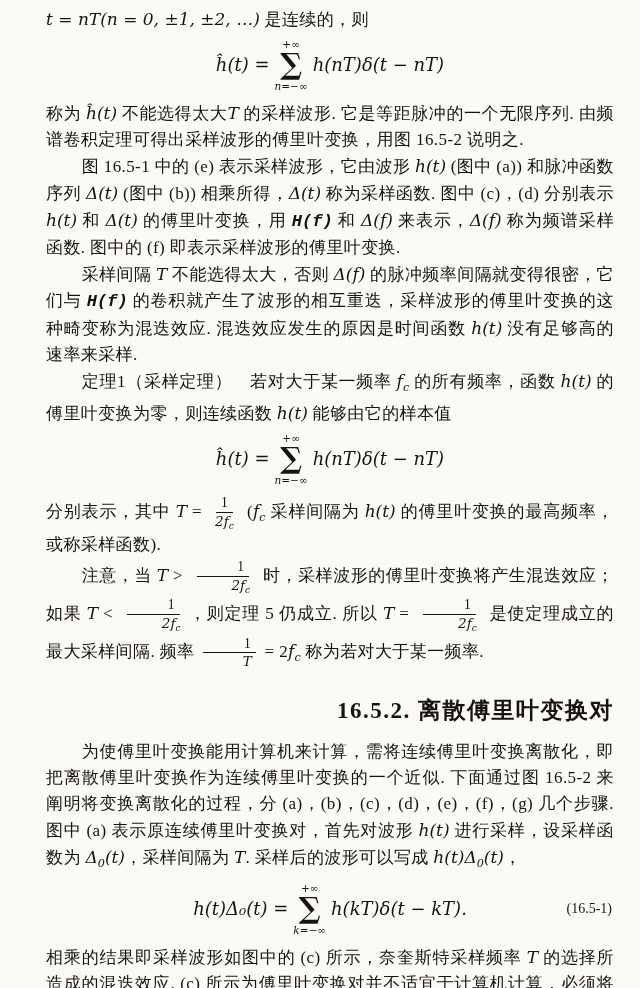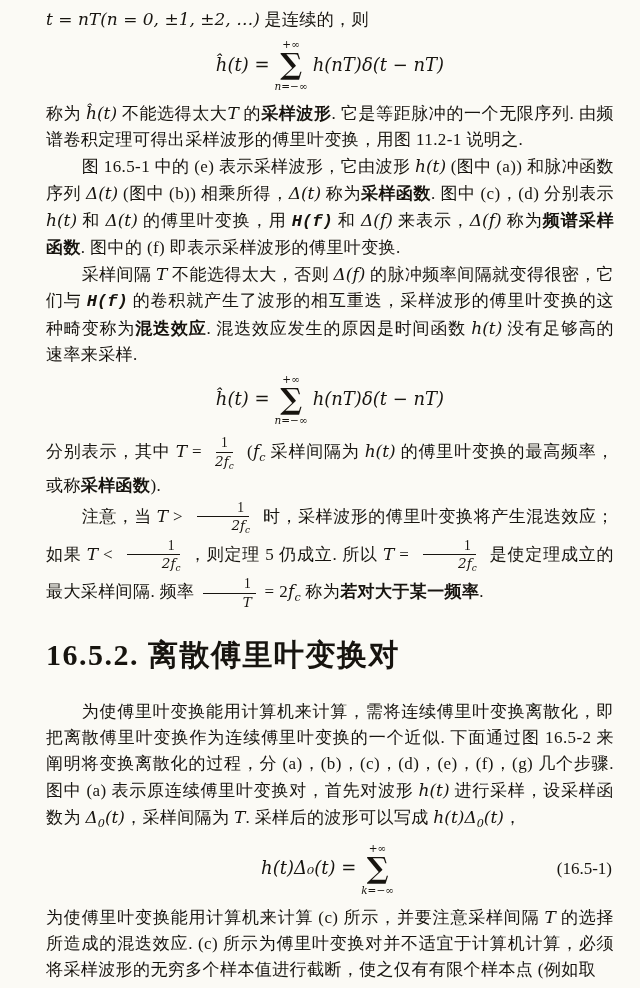--- a/index.html
+++ b/index.html
@@ -15,21 +15,21 @@
     color: #17140f;
     font-size: 17px;
     line-height: 26px;
     letter-spacing: 0.4px;
     text-align: justify;
     overflow: hidden;
   }
   .para { margin: 0; }
   .indent { text-indent: 2.1em; }
   .seg-n { }
-  .seg-b { font-weight: 700; }
+  .seg-b { font-weight: 400; }
   .seg-i  { font-family: "DejaVu Serif", serif; font-style: italic; letter-spacing: 0; }
   .seg-bi { font-family: Liberation Mono, monospace; font-style: italic; font-weight: 700; letter-spacing: 0; }
   .seg-sub { font-family: "DejaVu Serif", serif; font-style: italic; font-size: 0.66em;
              vertical-align: -0.32em; letter-spacing: 0; }
   .equation {
     position: relative;
     display: flex;
     justify-content: center;
     align-items: center;
     margin: 5px 0 8px;
@@ -38,57 +38,58 @@
     font-size: 18px;
     line-height: 1.15;
     letter-spacing: 0;
     text-align: center;
   }
   .sum { display: inline-flex; flex-direction: column; align-items: center; margin: 0 5px; }
   .sum .limit { font-size: 10.5px; line-height: 1.15; font-style: italic; }
   .sum .sigma { font-size: 29px; line-height: 1.02; font-style: normal; font-weight: 600; }
   .eq-number {
     position: absolute; right: 2px; top: 50%; transform: translateY(-50%);
-    font-style: normal; font-size: 17px; font-family: "Liberation Serif", serif;
+    font-style: normal; font-size: 14px; font-family: "Liberation Serif", serif;
   }
   .frac {
     display: inline-flex; flex-direction: column; align-items: center;
     vertical-align: middle; margin: 0 4px; font-size: 0.8em; line-height: 1.3;
     letter-spacing: 0;
   }
   .frac .num { border-bottom: 1.6px solid #17140f; padding: 0 5px; }
   .frac .den { padding: 0 4px; }
   .section-heading {
-    font-size: 30px; font-weight: 700; letter-spacing: 1.5px;
-    margin: 26px 0 26px; text-align: left; line-height: 1.2;
+    font-size: 23px; font-weight: 700; letter-spacing: 1.5px;
+    margin: 26px 0 15px; text-align: right; line-height: 1.2;
   }
 </style>
 </head>
 <body>
 
 <div class="page">
 
   <p class="para"><span class="seg-i">t = nT(n = 0, ±1, ±2, …)</span><span class="seg-n"> 是连续的，则</span></p>
 
   <div class="equation">
     <span>ĥ(t) = </span>
     <span class="sum">
       <span class="limit">+∞</span>
       <span class="sigma">∑</span>
       <span class="limit">n=−∞</span>
     </span>
     <span> h(nT)δ(t − nT)</span>
   </div>
 
-  <p class="para"><span class="seg-n">称为 </span><span class="seg-i">ĥ(t)</span><span class="seg-n"> 不能选得太大</span><span class="seg-i">T</span><span class="seg-n"> 的</span><span class="seg-b">采样波形</span><span class="seg-n">. 它是等距脉冲的一个无限序列. 由频谱卷积定理可得出采样波形的傅里叶变换，用图 11.2-1 说明之.</span></p>
+  <p class="para"><span class="seg-n">称为 </span><span class="seg-i">ĥ(t)</span><span class="seg-n"> 不能选得太大</span><span class="seg-i">T</span><span class="seg-n"> 的</span><span class="seg-b">采样波形</span><span class="seg-n">. 它是等距脉冲的一个无限序列. 由频谱卷积定理可得出采样波形的傅里叶变换，用图 16.5-2 说明之.</span></p>
 
   <p class="para indent"><span class="seg-n">图 16.5-1 中的 (e) 表示采样波形，它由波形 </span><span class="seg-i">h(t)</span><span class="seg-n"> (图中 (a)) 和脉冲函数序列 </span><span class="seg-i">Δ(t)</span><span class="seg-n"> (图中 (b)) 相乘所得，</span><span class="seg-i">Δ(t)</span><span class="seg-n"> 称为</span><span class="seg-b">采样函数</span><span class="seg-n">. 图中 (c)，(d) 分别表示 </span><span class="seg-i">h(t)</span><span class="seg-n"> 和 </span><span class="seg-i">Δ(t)</span><span class="seg-n"> 的傅里叶变换，用 </span><span class="seg-bi">H(f)</span><span class="seg-n"> 和 </span><span class="seg-i">Δ(f)</span><span class="seg-n"> 来表示，</span><span class="seg-i">Δ(f)</span><span class="seg-n"> 称为</span><span class="seg-b">频谱采样函数</span><span class="seg-n">. 图中的 (f) 即表示采样波形的傅里叶变换.</span></p>
 
   <p class="para indent"><span class="seg-n">采样间隔 </span><span class="seg-i">T</span><span class="seg-n"> 不能选得太大，否则 </span><span class="seg-i">Δ(f)</span><span class="seg-n"> 的脉冲频率间隔就变得很密，它们与 </span><span class="seg-bi">H(f)</span><span class="seg-n"> 的卷积就产生了波形的相互重迭，采样波形的傅里叶变换的这种畸变称为</span><span class="seg-b">混迭效应</span><span class="seg-n">. 混迭效应发生的原因是时间函数 </span><span class="seg-i">h(t)</span><span class="seg-n"> 没有足够高的速率来采样.</span></p>
 
+  <p class="para indent"><span class="seg-b">定理1（采样定理）</span><span class="seg-n">　若对大于某一频率 </span><span class="seg-i">f</span><span class="seg-sub">c</span><span class="seg-n"> 的所有频率，函数 </span><span class="seg-i">h(t)</span><span class="seg-n"> 的傅里叶变换为零，则连续函数 </span><span class="seg-i">h(t)</span><span class="seg-n"> 能够由它的样本值</span></p>
 
   <div class="equation">
     <span>ĥ(t) = </span>
     <span class="sum">
       <span class="limit">+∞</span>
       <span class="sigma">∑</span>
       <span class="limit">n=−∞</span>
     </span>
     <span> h(nT)δ(t − nT)</span>
   </div>
@@ -116,18 +117,19 @@
 
   <p class="para indent"><span class="seg-n">为使傅里叶变换能用计算机来计算，需将连续傅里叶变换离散化，即把离散傅里叶变换作为连续傅里叶变换的一个近似. 下面通过图 16.5-2 来阐明将变换离散化的过程，分 (a)，(b)，(c)，(d)，(e)，(f)，(g) 几个步骤. 图中 (a) 表示原连续傅里叶变换对，首先对波形 </span><span class="seg-i">h(t)</span><span class="seg-n"> 进行采样，设采样函数为 </span><span class="seg-i">Δ</span><span class="seg-sub">0</span><span class="seg-i">(t)</span><span class="seg-n">，采样间隔为 </span><span class="seg-i">T</span><span class="seg-n">. 采样后的波形可以写成 </span><span class="seg-i">h(t)Δ</span><span class="seg-sub">0</span><span class="seg-i">(t)</span><span class="seg-n">，</span></p>
 
   <div class="equation">
     <span>h(t)Δ₀(t) = </span>
     <span class="sum">
       <span class="limit">+∞</span>
       <span class="sigma">∑</span>
       <span class="limit">k=−∞</span>
     </span>
+    <span> h(kT)δ(t − kT).</span>
     <span class="eq-number">(16.5-1)</span>
   </div>
 
-  <p class="para"><span class="seg-n">为使傅里叶变换能用计算机来计算 (c) 所示，并要注意采样间隔 </span><span class="seg-i">T</span><span class="seg-n"> 的选择所造成的混迭效应. (c) 所示为傅里叶变换对并不适宜于计算机计算，必须将采样波形的无穷多个样本值进行截断，使之仅有有限个样本点 (例如取 </span></p>
+  <p class="para"><span class="seg-n">相乘的结果即采样波形如图中的 (c) 所示，奈奎斯特采样频率 </span><span class="seg-i">T</span><span class="seg-n"> 的选择所造成的混迭效应. (c) 所示为傅里叶变换对并不适宜于计算机计算，必须将采样波形的无穷多个样本值进行截断，使之仅有有限个样本点 (例如取 </span></p>
 
 </div>
 
 </body></html>

